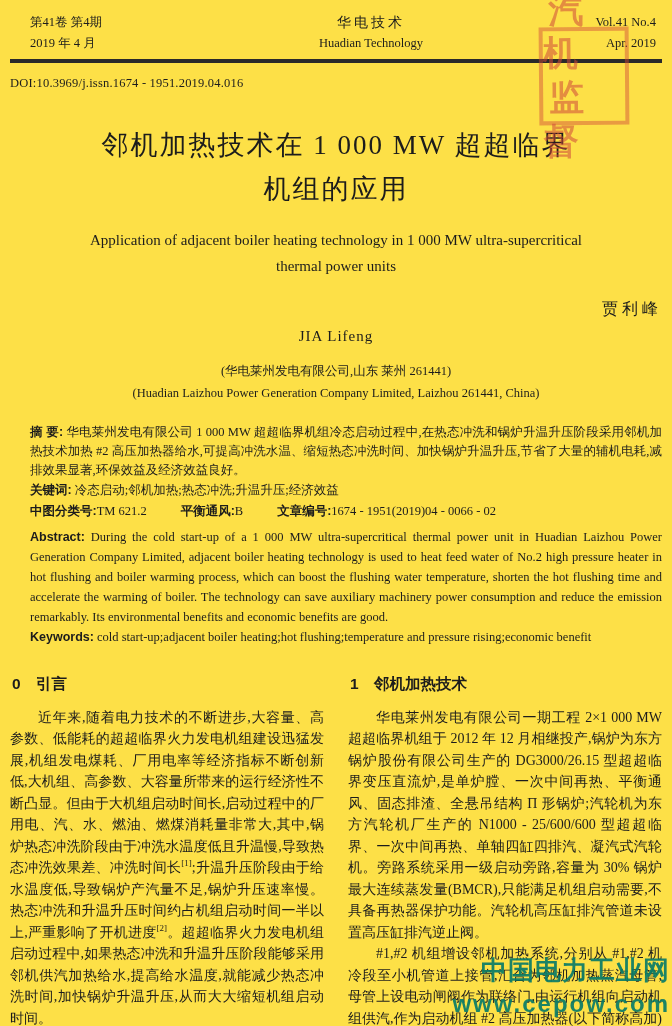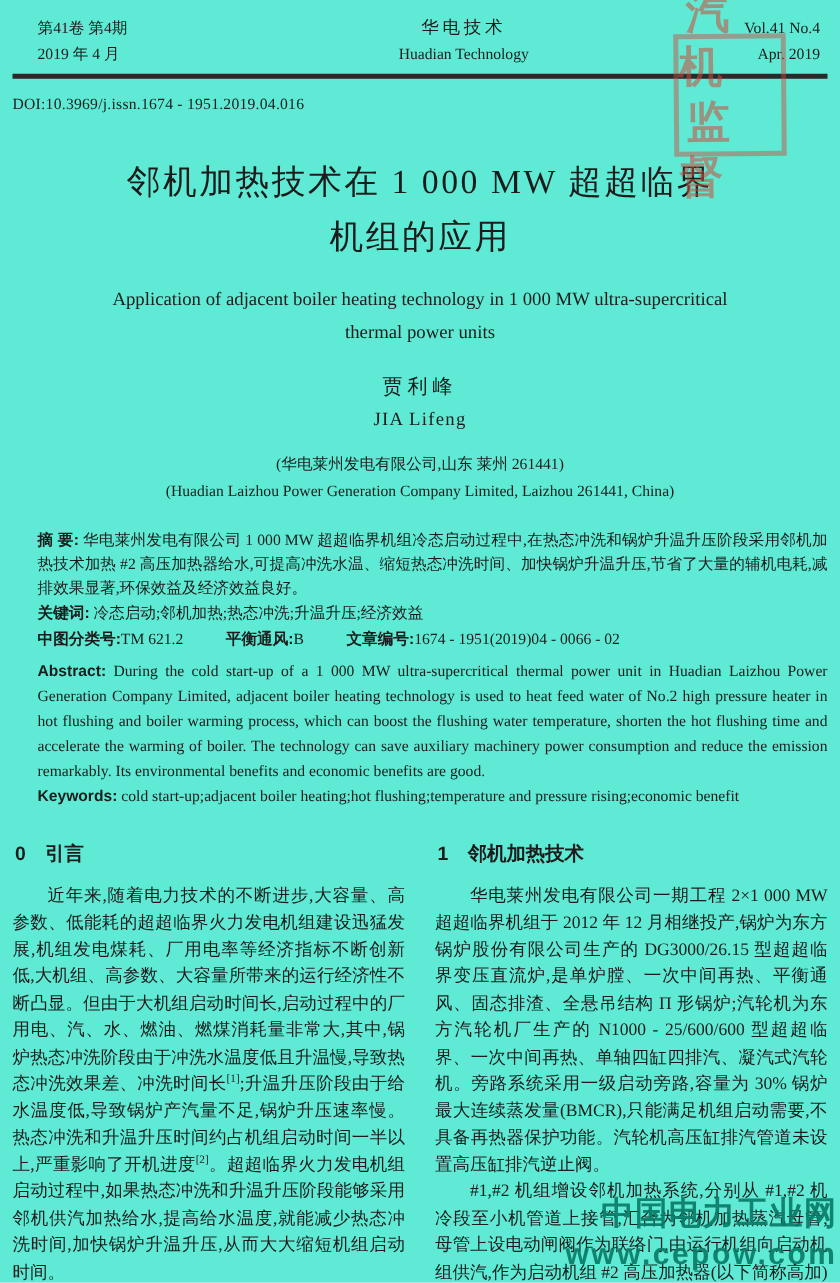--- a/index.html
+++ b/index.html
@@ -3,21 +3,21 @@
 <meta charset="utf-8">
 <style>
   * { margin: 0; padding: 0; box-sizing: border-box; }
   html, body { background: #e8e8e8; }
   body { font-family: "Liberation Serif", "DejaVu Serif", serif; color: #1c1c1c; }
   .page {
     position: relative;
     width: 672px;
     height: 1026px;
     margin: 0 auto;
-    background: #5eead4;
+    background: #fde047;
     padding: 12px 10px 10px 10px;
     overflow: hidden;
   }
   
   .journal-header { display: flex; align-items: flex-start; font-size: 12.5px; line-height: 21px; }
   .jh-left { width: 190px; padding-left: 20px; }
   .jh-center { flex: 1; text-align: center; }
   .jh-right { width: 120px; text-align: right; padding-right: 6px; }
   .jh-center .cn { font-size: 14px; letter-spacing: 3px; }
   .header-rule { border: none; border-top: 4px solid #2a2a2a; margin-top: 5px; }
@@ -37,21 +37,21 @@
     position: absolute; left: 450px; top: 953px; width: 220px;
     text-align: right; color: #0a7c68; font-weight: bold;
     font-family: "Liberation Sans", "DejaVu Sans", sans-serif;
     z-index: 6; pointer-events: none; opacity: .92;
   }
   .site-watermark .wm1 { font-size: 26px; letter-spacing: 1px; }
   .site-watermark .wm2 { font-size: 24px; letter-spacing: 2px; margin-top: 2px; }
   
   .title-cn { margin-top: 32px; text-align: center; font-size: 27px; letter-spacing: 2px; line-height: 44px; }
   .title-en { margin-top: 16px; text-align: center; font-size: 15px; line-height: 26px; }
-  .author-cn { margin-top: 20px; text-align: center; font-size: 16px; letter-spacing: 4px; }
+  .author-cn { margin-top: 20px; text-align: right; font-size: 16px; letter-spacing: 4px; }
   .author-en { margin-top: 8px; text-align: center; font-size: 15px; letter-spacing: 1px; }
   .affil-cn { margin-top: 18px; text-align: center; font-size: 12.5px; }
   .affil-en { margin-top: 6px; text-align: center; font-size: 12.5px; }
   
   .meta-block { margin-top: 22px; font-size: 12.5px; line-height: 19px; text-align: justify; margin-left: 20px; }
   .lbl { font-family: "Liberation Sans", "DejaVu Sans", sans-serif; font-weight: bold; }
   .meta-row { margin-top: 1px; }
   .clc-row { display: flex; margin-top: 2px; }
   .clc-row .seg { margin-right: 34px; white-space: nowrap; }
   .clc-row .seg:last-child { margin-right: 0; }

